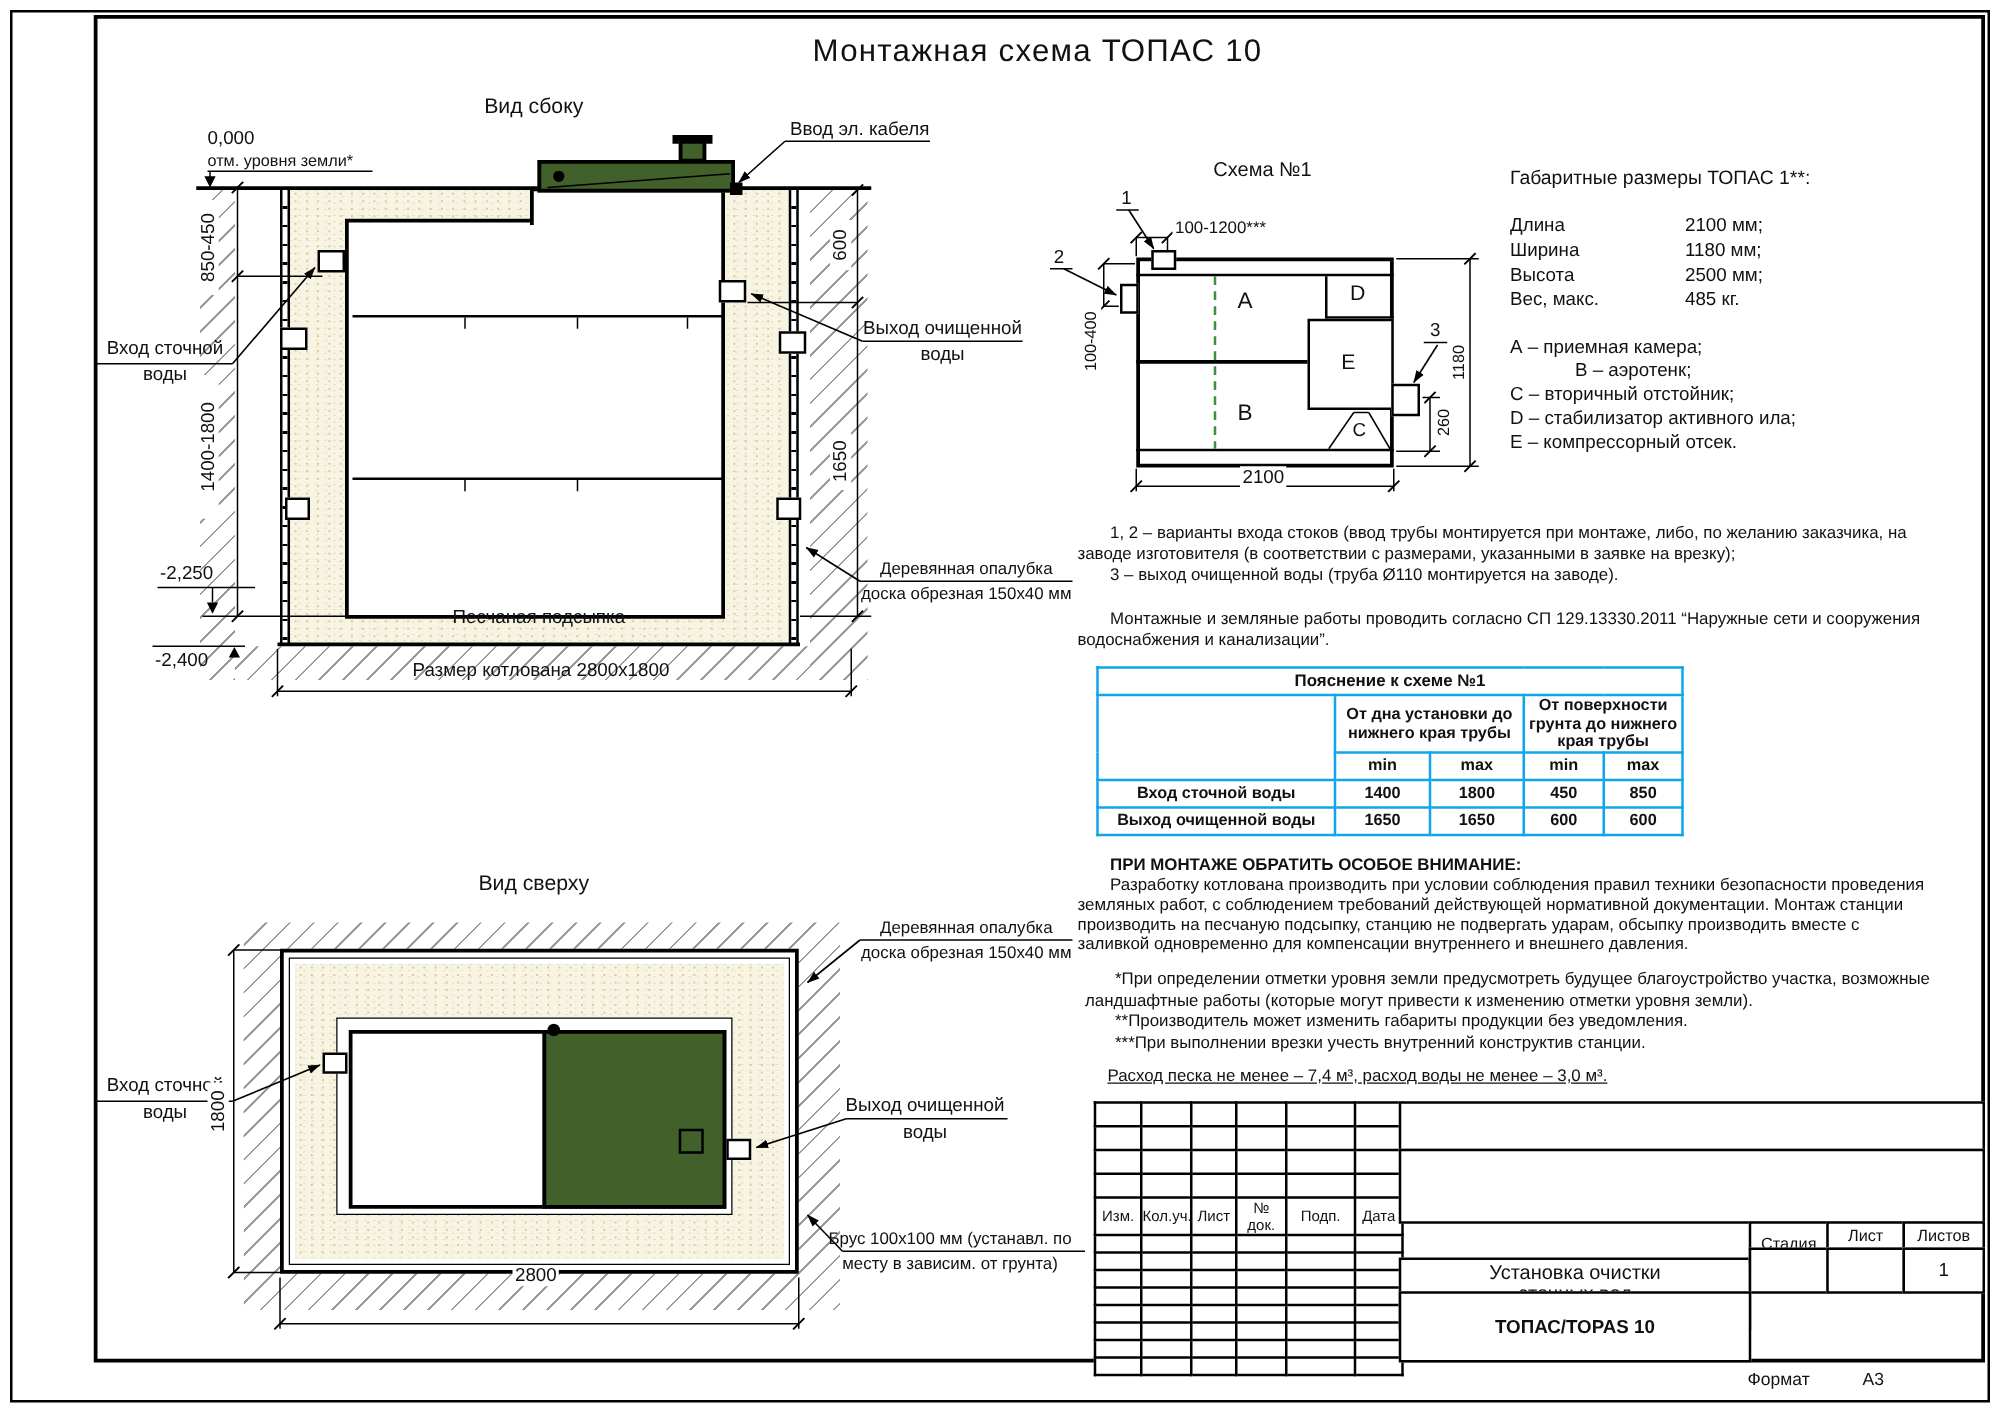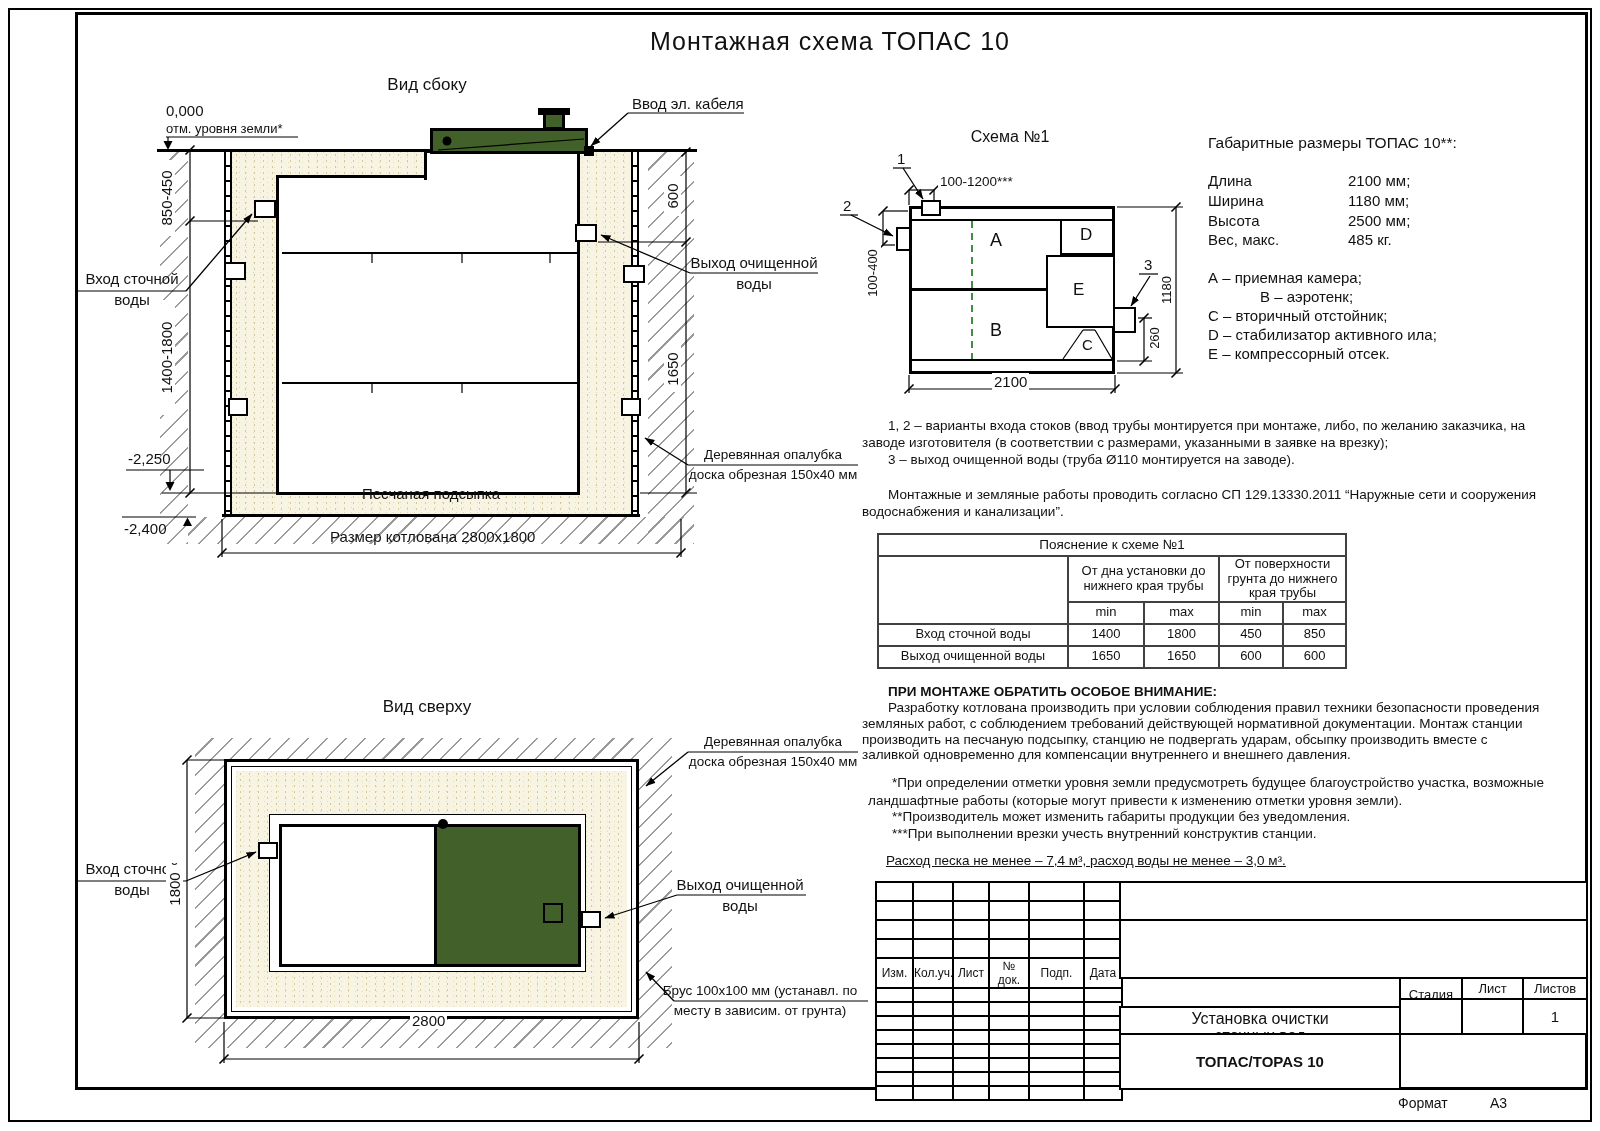--- a/index.html
+++ b/index.html
@@ -18,21 +18,21 @@
   .wrap{white-space:normal;}
   .ctr{text-align:center;}
   .t13{font-size:13.5px;line-height:15.8px;}
   .t14{font-size:14px;}
   .wbg{background:#fff;padding:0 2px;}
   .v{transform-origin:0 0;transform:rotate(-90deg);background:#fff;text-align:center;}
   .lid{background:var(--lid-green,#41602a);border:3px solid #000;}
   .tb{position:absolute;box-sizing:border-box;border:2px solid #000;background:#fff;
       display:flex;align-items:center;justify-content:center;text-align:center;}
   table{border-collapse:collapse;table-layout:fixed;position:absolute;background:#fff;}
-  .dt td{border:2px solid #404040;text-align:center;font-size:13px;line-height:14.5px;padding:0 2px;}
+  .dt td{border:2px solid #0ea5e9;text-align:center;font-size:13px;line-height:14.5px;padding:0 2px;font-weight:bold;}
   .dt .tt{font-size:13.5px;}
   .rev td{border:2px solid #000;font-size:12px;text-align:center;padding:0;}
   svg{position:absolute;left:0;top:0;}
   svg line{stroke:#000;stroke-width:1.2;}
   svg .ld{stroke-width:1.3;marker-end:url(#ah);}
   svg .tk{stroke-width:1.6;}
   svg .dash{stroke:#3f8f3f;stroke-width:2;stroke-dasharray:7 5;}
 </style>
 </head>
 <body>
@@ -384,21 +384,21 @@
   <div class="t" style="left:1073px;top:281px;font-size:17px;">E</div>
   <div class="t" style="left:897px;top:150px;">1</div>
   <div class="t" style="left:843px;top:197px;">2</div>
   <div class="t" style="left:1144px;top:256px;">3</div>
   <div class="t wbg t13" style="left:938px;top:174px;">100-1200***</div>
   <div class="t v" style="left:864px;top:303px;width:60px;font-size:13px;">100-400</div>
   <div class="t v" style="left:1158px;top:310px;width:40px;font-size:13px;">1180</div>
   <div class="t v" style="left:1146px;top:355px;width:34px;font-size:13px;">260</div>
   <div class="t wbg" style="left:992px;top:373px;">2100</div>
 
-  <div class="t" style="left:1208px;top:134px;font-size:15.5px;">Габаритные размеры ТОПАС 10**:</div>
+  <div class="t" style="left:1208px;top:134px;font-size:15.5px;">Габаритные размеры ТОПАС 1**:</div>
   <div class="t" style="left:1208px;top:172px;">Длина</div>
   <div class="t" style="left:1348px;top:172px;">2100 мм;</div>
   <div class="t" style="left:1208px;top:192px;">Ширина</div>
   <div class="t" style="left:1348px;top:192px;">1180 мм;</div>
   <div class="t" style="left:1208px;top:212px;">Высота</div>
   <div class="t" style="left:1348px;top:212px;">2500 мм;</div>
   <div class="t" style="left:1208px;top:231px;">Вес, макс.</div>
   <div class="t" style="left:1348px;top:231px;">485 кг.</div>
   <div class="t" style="left:1208px;top:269px;">А – приемная камера;</div>
   <div class="t" style="left:1260px;top:288px;">В – аэротенк;</div>

